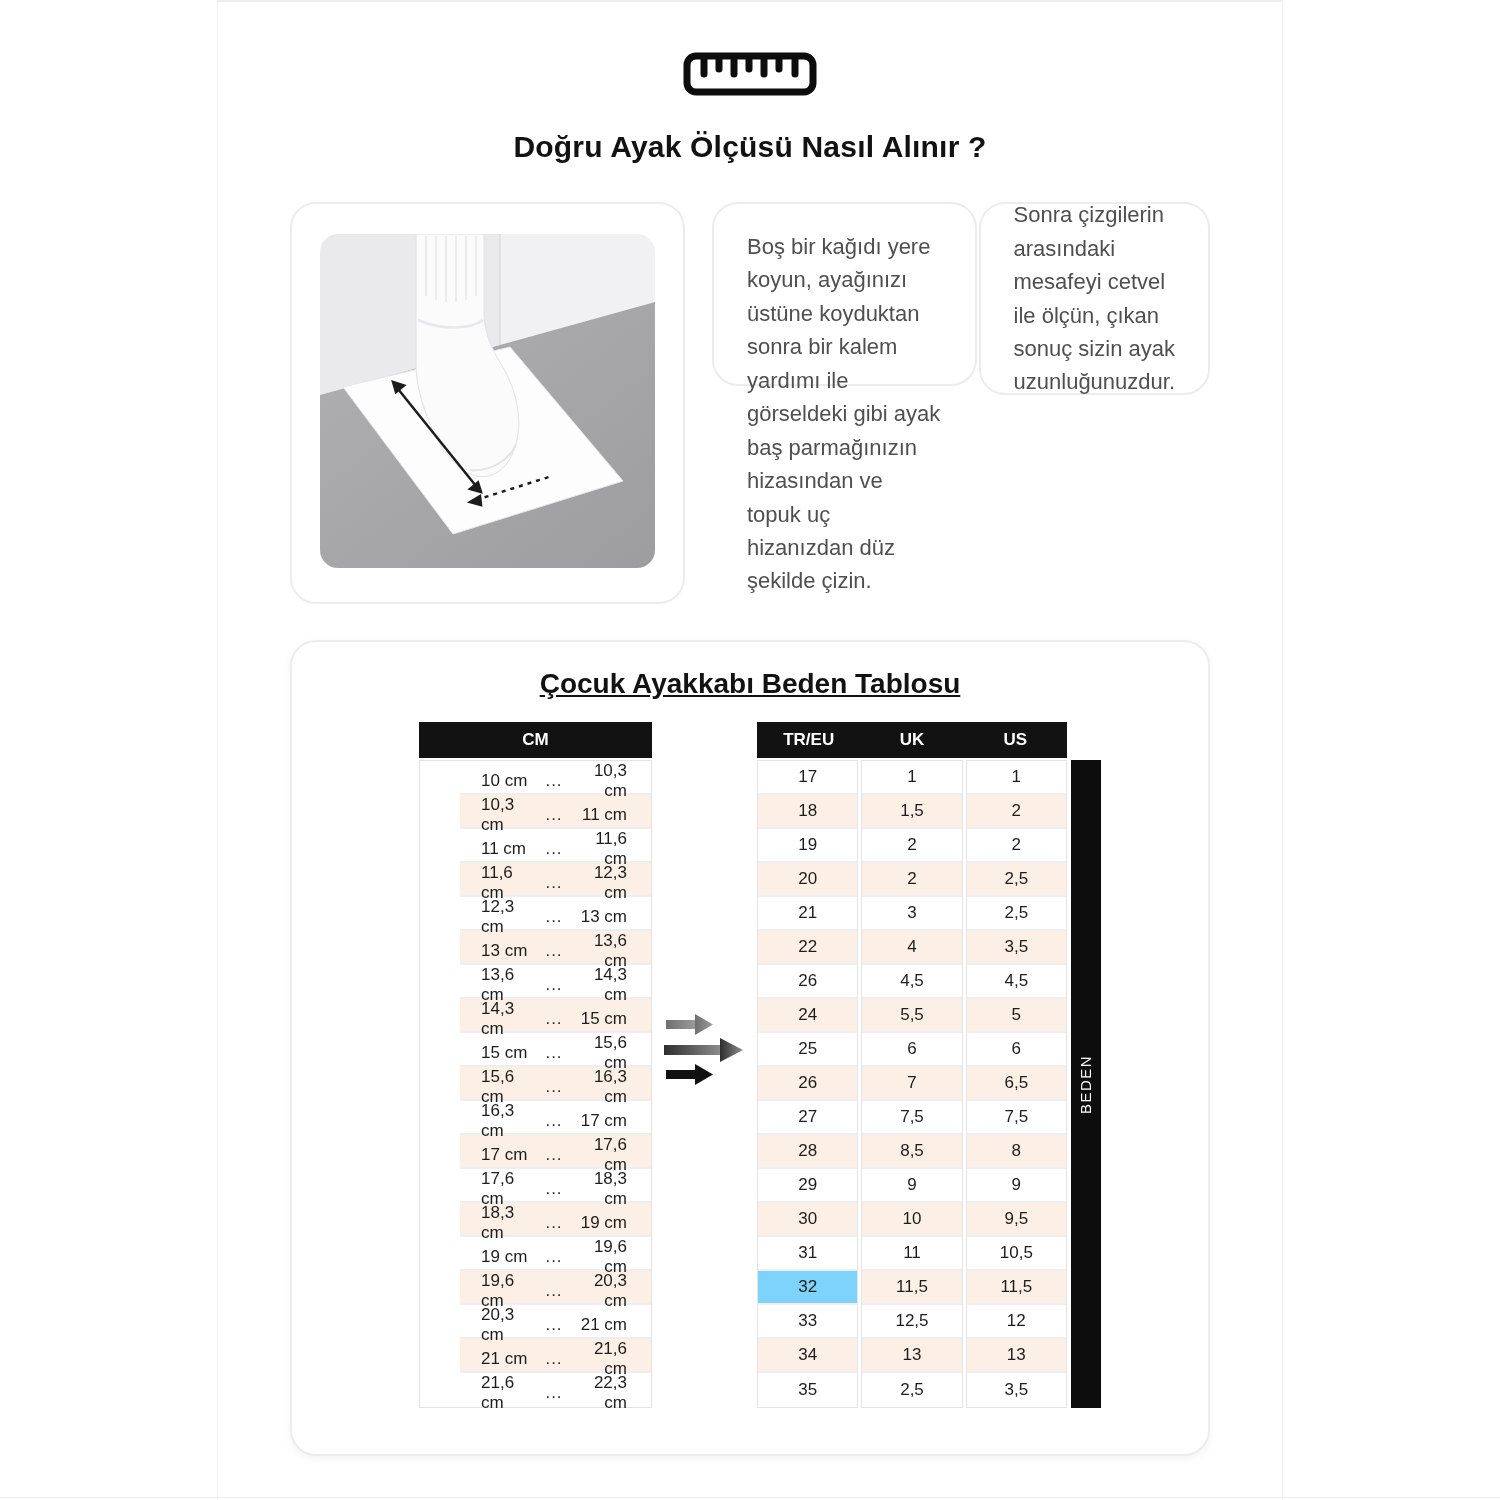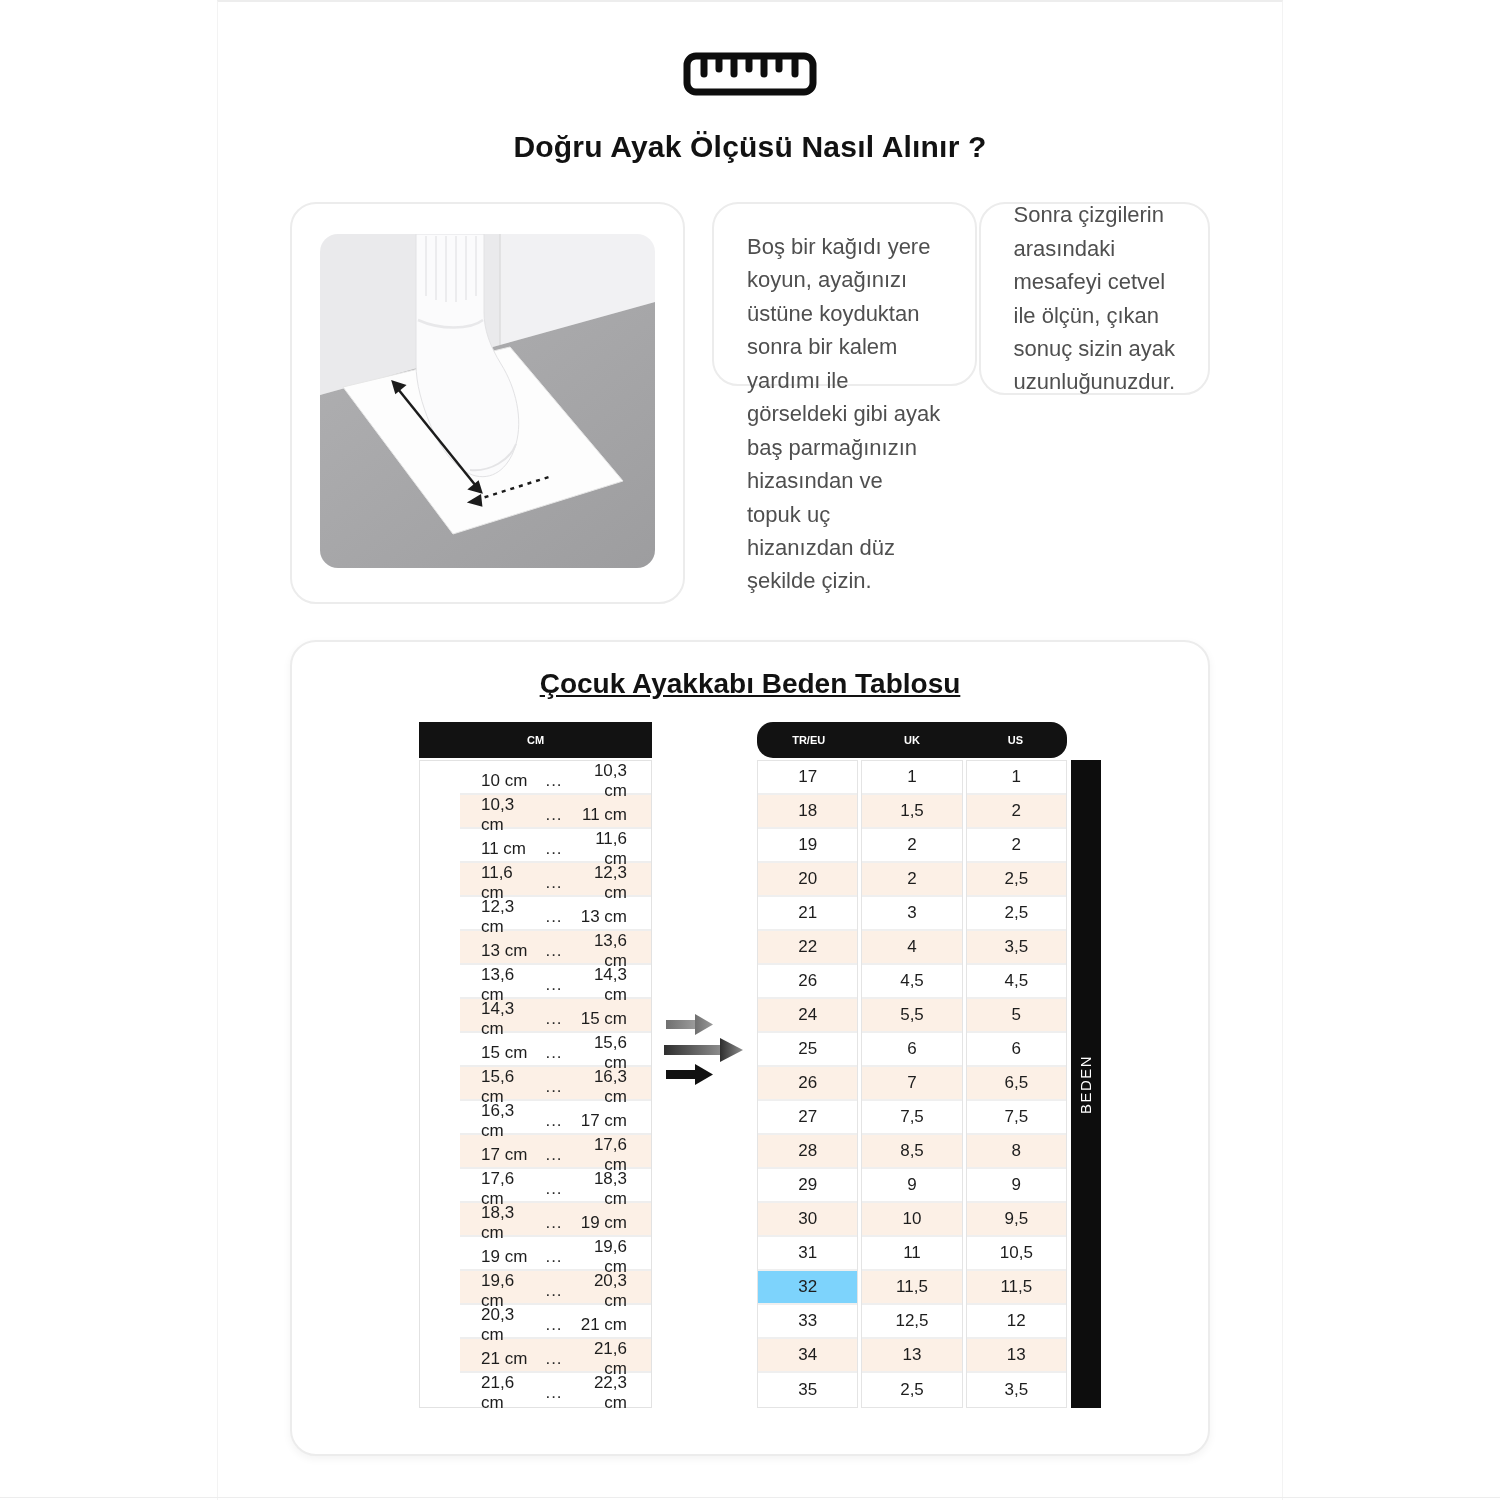--- a/index.html
+++ b/index.html
@@ -23,35 +23,35 @@
   .text-card { padding:26px 33px; font-size:22px; line-height:1.52; color:#4f4f4f; }
   .text-card.step1 { height:184px; }
   .text-card.step2 { height:193px; display:flex; align-items:center; }
 
   
   .size-card { width:920px; margin:36px auto 0; padding:26px 0 46px;
     box-shadow:0 3px 8px rgba(0,0,0,.05); }
   .size-title { text-align:center; font-size:28px; font-weight:bold; color:#121212;text-decoration:underline; }
   .tables { display:flex; margin:22px 0 0 127px; align-items:flex-start; }
 
-  .thead { height:36px; background:#121212; color:#fff; font-size:11px; font-weight:bold;
+  .thead { height:36px; background:#121212; color:#fff; font-size:17px; font-weight:bold;
     display:flex; align-items:center; justify-content:center; margin-bottom:2px; }
   .cm-table { width:233px; flex:none; }
   .cm-body { border:1px solid #e2e2e2;padding-left:40px; }
   .trow { height:34px; display:grid; grid-template-columns:1fr 34px 1fr; align-items:center;
     padding:0 24px 0 21px; font-size:17px; color:#1d1d1d; background:#fff; border-bottom:2px solid #eeeeee; }
   .trow:last-child { border-bottom:none; }
   .c-from { text-align:left; } .c-dots { text-align:center; color:#2a2a2a; letter-spacing:1px; } .c-to { text-align:right; }
 
   .arrows-zone { width:105px; flex:none; display:flex; justify-content:center; }
   .arrows-zone svg { margin-top:284px; }
 
   .sizes-wrap { display:flex; gap:4px; }
   .size-table { width:310px; flex:none; }
-  .size-head { display:grid; grid-template-columns:1fr 1fr 1fr;border-radius:16px; }
+  .size-head { display:grid; grid-template-columns:1fr 1fr 1fr; }
   .size-head span { display:flex; align-items:center; justify-content:center; }
   .size-cols { display:flex; gap:3px; }
   .size-col { flex:1; border:1px solid #e4e4e4; }
   .cell { height:34px; display:flex; align-items:center; justify-content:center;
     font-size:17px; color:#1d1d1d; background:#fff; border-bottom:2px solid #efefef; }
   .size-col .cell:last-child { border-bottom:none; }
 
   .beden-bar { width:30px; height:648px; margin-top:38px; background:#0d0d0d;
     display:flex; align-items:center; justify-content:center; flex:none; }
   .beden-bar span { transform:rotate(-90deg); color:#fff; font-size:15px; letter-spacing:1.5px; white-space:nowrap; }

